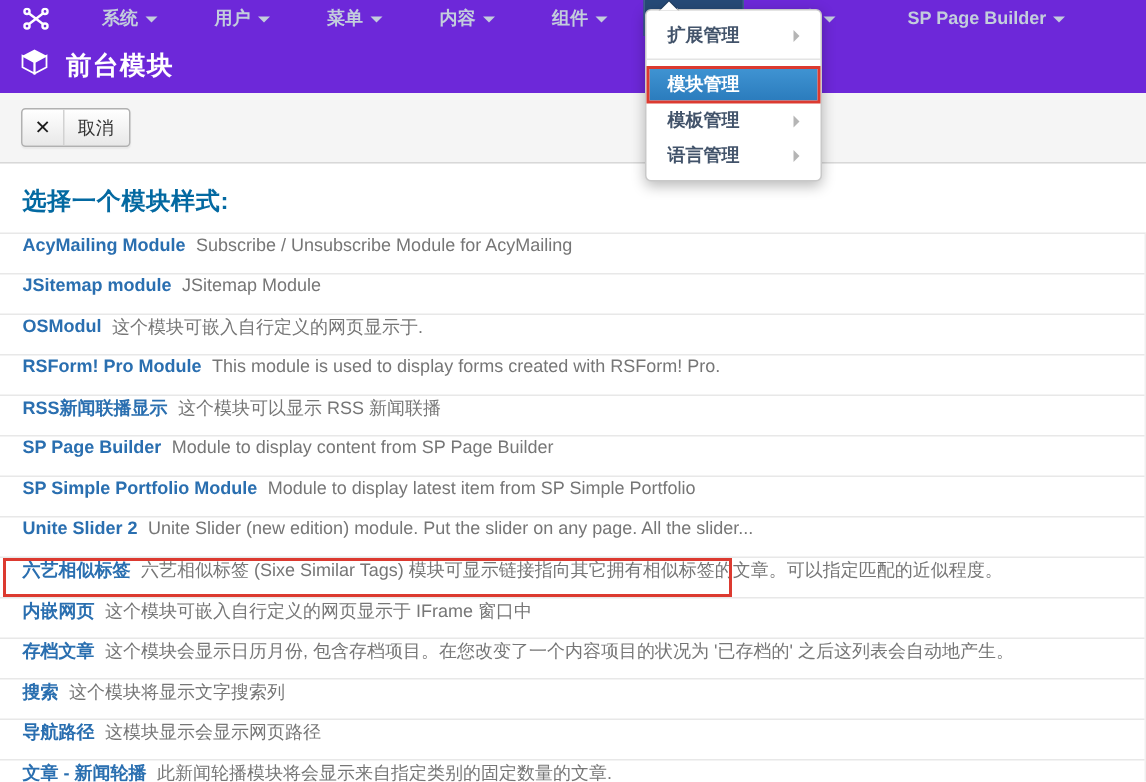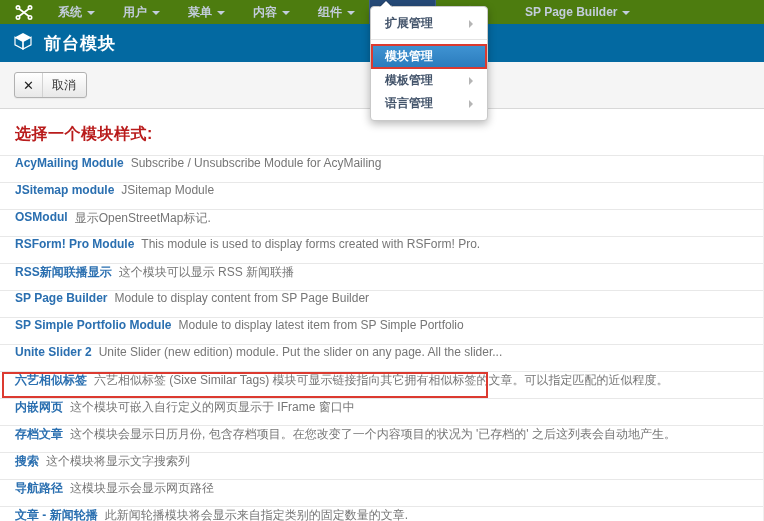--- a/index.html
+++ b/index.html
@@ -2,46 +2,46 @@
 <html><head>
 <meta charset="utf-8">
 <style>
   * { box-sizing: border-box; }
   html,body { margin:0; padding:0; }
   body {
     width:764px; height:521px; overflow:hidden; position:relative;
     background:#fff; font-family:"Liberation Sans","DejaVu Sans",sans-serif;
   }
   
-  .navbar { height:24px; background:#4d7c0f; display:flex; align-items:stretch; padding-left:4px; position:relative; z-index:40; }
+  .navbar { height:24px; background:#6d28d9; display:flex; align-items:stretch; padding-left:4px; position:relative; z-index:40;gap:10px; }
   .nav-logo { display:flex; align-items:center; padding:0 11px; }
   .nav-item { position:relative; display:flex; align-items:center; gap:5px; padding:0 14px; color:#c3cddc; font-size:12px; font-weight:bold; cursor:pointer; }
   .caret { width:0; height:0; border-left:4px solid transparent; border-right:4px solid transparent; border-top:4px solid #c3cddc; margin-top:1px; }
   .nav-item.active { background:#264a77; border-left:1px solid #3e608d; border-right:1px solid #3e608d; color:#fff; }
   .nav-item.active > .caret { border-top-color:#fff; }
   .nav-item.sp { margin-left:10px; }
   
   .dropdown { position:absolute; top:6px; left:0; width:118px; background:#fff; border:1px solid #c9c9c9; border-radius:4px; box-shadow:0 3px 9px rgba(0,0,0,.28); padding:5px 0; z-index:60; cursor:default; }
   .dropdown::before { content:""; position:absolute; top:-7px; left:8px; border-left:7px solid transparent; border-right:7px solid transparent; border-bottom:7px solid rgba(0,0,0,.2); }
   .dropdown::after  { content:""; position:absolute; top:-6px; left:9px; border-left:6px solid transparent; border-right:6px solid transparent; border-bottom:6px solid #fff; }
   .dd-item { display:flex; align-items:center; justify-content:space-between; padding:3px 14px; font-size:12px; font-weight:bold; color:#42536a; white-space:nowrap; cursor:pointer; }
   .submenu-arrow { width:0; height:0; border-top:4px solid transparent; border-bottom:4px solid transparent; border-left:4px solid #b5b5b5; }
   .dd-item.highlighted { background:linear-gradient(to bottom,#3f93d2,#2b7cbd); color:#fff; border:2px solid #dc3a30; padding:2px 12px; }
   .dd-divider { height:1px; background:#e4e4e4; margin:4px 0; }
   
-  .titlebar { height:38px; background:#0369a1; display:flex; align-items:center; gap:11px; padding:0 13px; color:#fff; }
+  .titlebar { height:38px; background:#6d28d9; display:flex; align-items:center; gap:11px; padding:0 13px; color:#fff; }
   .titlebar h1 { margin:0; font-size:17px; font-weight:bold; letter-spacing:1px; }
   
   .toolbar { height:47px; background:#f5f5f5; border-bottom:1px solid #d8d8d8; display:flex; align-items:center; padding:0 14px; }
   .btn-cancel { display:inline-flex; align-items:stretch; height:26px; background:linear-gradient(to bottom,#ffffff,#e8e8e8); border:1px solid #b1b1b1; border-radius:3px; padding:0; font-family:inherit; cursor:pointer; box-shadow:0 1px 1px rgba(0,0,0,.05); }
   .btn-cancel .x-icon { display:flex; align-items:center; padding:0 8px; font-weight:bold; font-size:13px; color:#1c1c1c; }
   .btn-cancel .lbl { display:flex; align-items:center; padding:0 10px 0 9px; border-left:1px solid #d2d2d2; font-size:12px; color:#333; }
   
   .content { padding-top:15px; }
-  .content h2 { margin:0 0 10px 15px; font-size:16px; font-weight:bold; color:#b91c1c; letter-spacing:.5px; }
+  .content h2 { margin:0 0 10px 15px; font-size:16px; font-weight:bold; color:#0369a1; letter-spacing:.5px; }
   .module-list { border-top:1px solid #e8e8e8; border-right:1px solid #efefef; }
   .module-row { position:relative; height:27px; display:flex; align-items:flex-start; gap:7px; padding:0 15px; border-bottom:1px solid #e8e8e8; white-space:nowrap; overflow:hidden; }
   .module-link { color:#2a6fb0; font-weight:bold; font-size:12px; text-decoration:none; cursor:pointer; }
   .module-desc { color:#767676; font-size:12px; }
   .annotation-box { position:absolute; left:2px; top:0; height:100%; width:486px; border:2px solid #dc3a30; pointer-events:none; }
 </style>
 </head>
 <body>
 
 <div class="navbar">
@@ -134,21 +134,21 @@
     <div class="module-row">
       <a class="module-link">AcyMailing Module</a>
       <span class="module-desc">Subscribe / Unsubscribe Module for AcyMailing</span>
     </div>
     <div class="module-row">
       <a class="module-link">JSitemap module</a>
       <span class="module-desc">JSitemap Module</span>
     </div>
     <div class="module-row">
       <a class="module-link">OSModul</a>
-      <span class="module-desc">显示OpenStreetMap标记.</span>
+      <span class="module-desc">这个模块可嵌入自行定义的网页显示于.</span>
     </div>
     <div class="module-row">
       <a class="module-link">RSForm! Pro Module</a>
       <span class="module-desc">This module is used to display forms created with RSForm! Pro.</span>
     </div>
     <div class="module-row">
       <a class="module-link">RSS新闻联播显示</a>
       <span class="module-desc">这个模块可以显示 RSS 新闻联播</span>
     </div>
     <div class="module-row">

